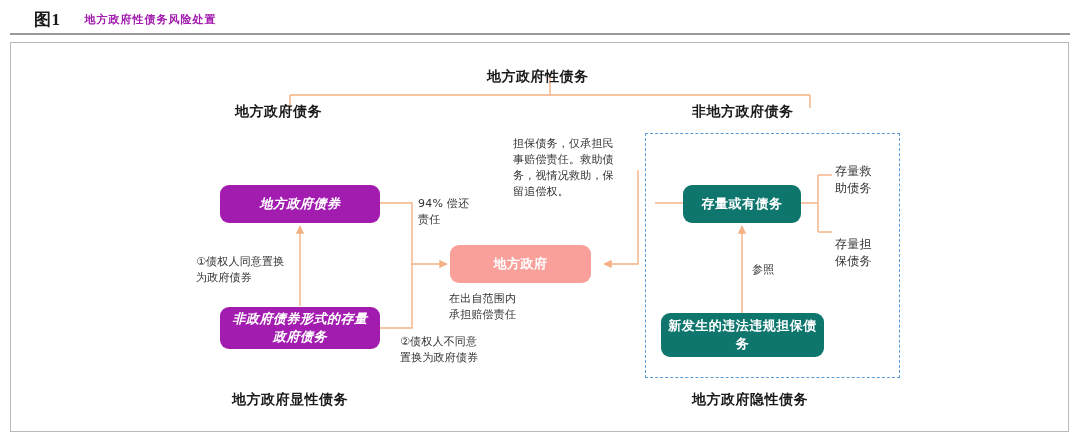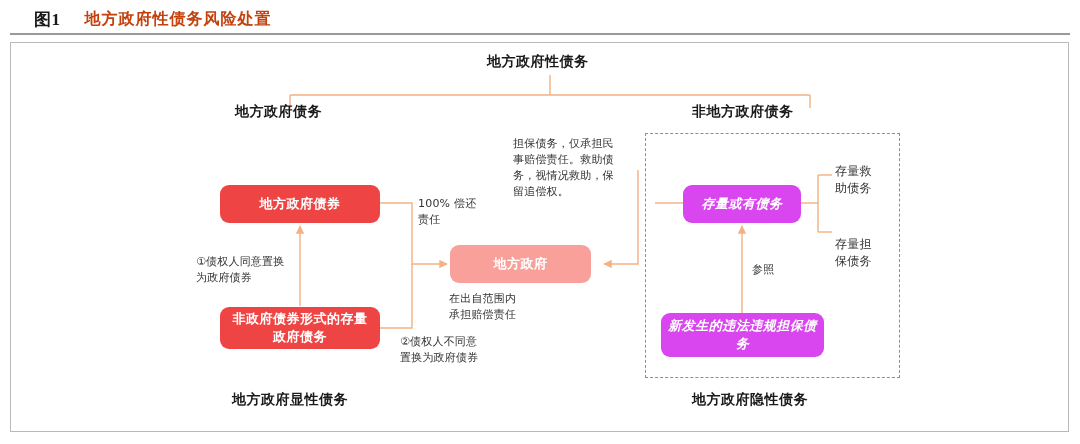--- a/index.html
+++ b/index.html
@@ -32,23 +32,23 @@
   .title-label {
     font-family: "Liberation Serif", "DejaVu Serif", serif;
     font-size: 17px;
     font-weight: bold;
     color: #1a1a1a;
     margin-left: 14px;
     letter-spacing: 0.5px;
   }
   .title-text {
     font-family: "Liberation Serif", "DejaVu Serif", serif;
-    font-size: 16px;
-    font-weight: bold;
-    color: #c2410c;
+    font-size: 11px;
+    font-weight: bold;
+    color: #a21caf;
     margin-left: 24px;
     letter-spacing: 1px;
   }
   .title-rule {
     position: absolute;
     left: 10px;
     top: 33px;
     width: 1060px;
     height: 2px;
     background: #9a9a9a;
@@ -97,23 +97,23 @@
     border-radius: 9px;
     color: #ffffff;
     font-family: "Liberation Serif", "DejaVu Serif", serif;
     font-size: 13px;
     font-weight: bold;
     line-height: 1.35;
     letter-spacing: 0.5px;
     box-sizing: border-box;
     padding: 2px 6px;
   }
-  .box-red     { background: #ef4444; }
+  .box-red     { background: #a21caf; font-style: italic; }
   .box-pink    { background: #f8a099; }
-  .box-blue    { background: #d946ef; font-style: italic; }
+  .box-blue    { background: #0f766e; }
 
   
   .annot {
     position: absolute;
     font-family: "DejaVu Sans", "Liberation Sans", sans-serif;
     font-size: 11px;
     color: #333333;
     line-height: 1.45;
     white-space: pre-line;
     letter-spacing: 0.2px;
@@ -170,35 +170,35 @@
 
       <path d="M800,203 L818,203"></path>
       <path d="M818,175 L818,232"></path>
       <path d="M818,175 L832,175"></path>
       <path d="M818,232 L832,232"></path>
 
       <path d="M742,313 L742,226" marker-end="url(#arrow-o)"></path>
     </g>
   </svg>
 
-  <div class="node-text" style="left:487px; top:53px;">地方政府性债务</div>
+  <div class="node-text" style="left:487px; top:68px;">地方政府性债务</div>
   <div class="node-text" style="left:235px; top:103px;">地方政府债务</div>
   <div class="node-text" style="left:692px; top:103px;">非地方政府债务</div>
 
   <div class="box box-red" style="left:220px; top:185px; width:160px; height:38px;">地方政府债券</div>
 
   <div class="box box-red" style="left:220px; top:307px; width:160px; height:42px;">非政府债券形式的存量政府债务</div>
 
   <div class="box box-pink" style="left:450px; top:245px; width:141px; height:38px;">地方政府</div>
 
   <div class="box box-blue" style="left:683px; top:185px; width:118px; height:38px;">存量或有债务</div>
 
   <div class="box box-blue" style="left:661px; top:313px; width:163px; height:44px;">新发生的违法违规担保债务</div>
 
-  <div class="annot" style="left:418px; top:196px;">100% 偿还
+  <div class="annot" style="left:418px; top:196px;">94% 偿还
 责任</div>
 
   <div class="annot" style="left:196px; top:254px;">①债权人同意置换
 为政府债券</div>
 
   <div class="annot" style="left:421px; top:291px;margin-left:28px;">在出自范围内
 承担赔偿责任</div>
 
   <div class="annot" style="left:400px; top:334px;">②债权人不同意
 置换为政府债券</div>

